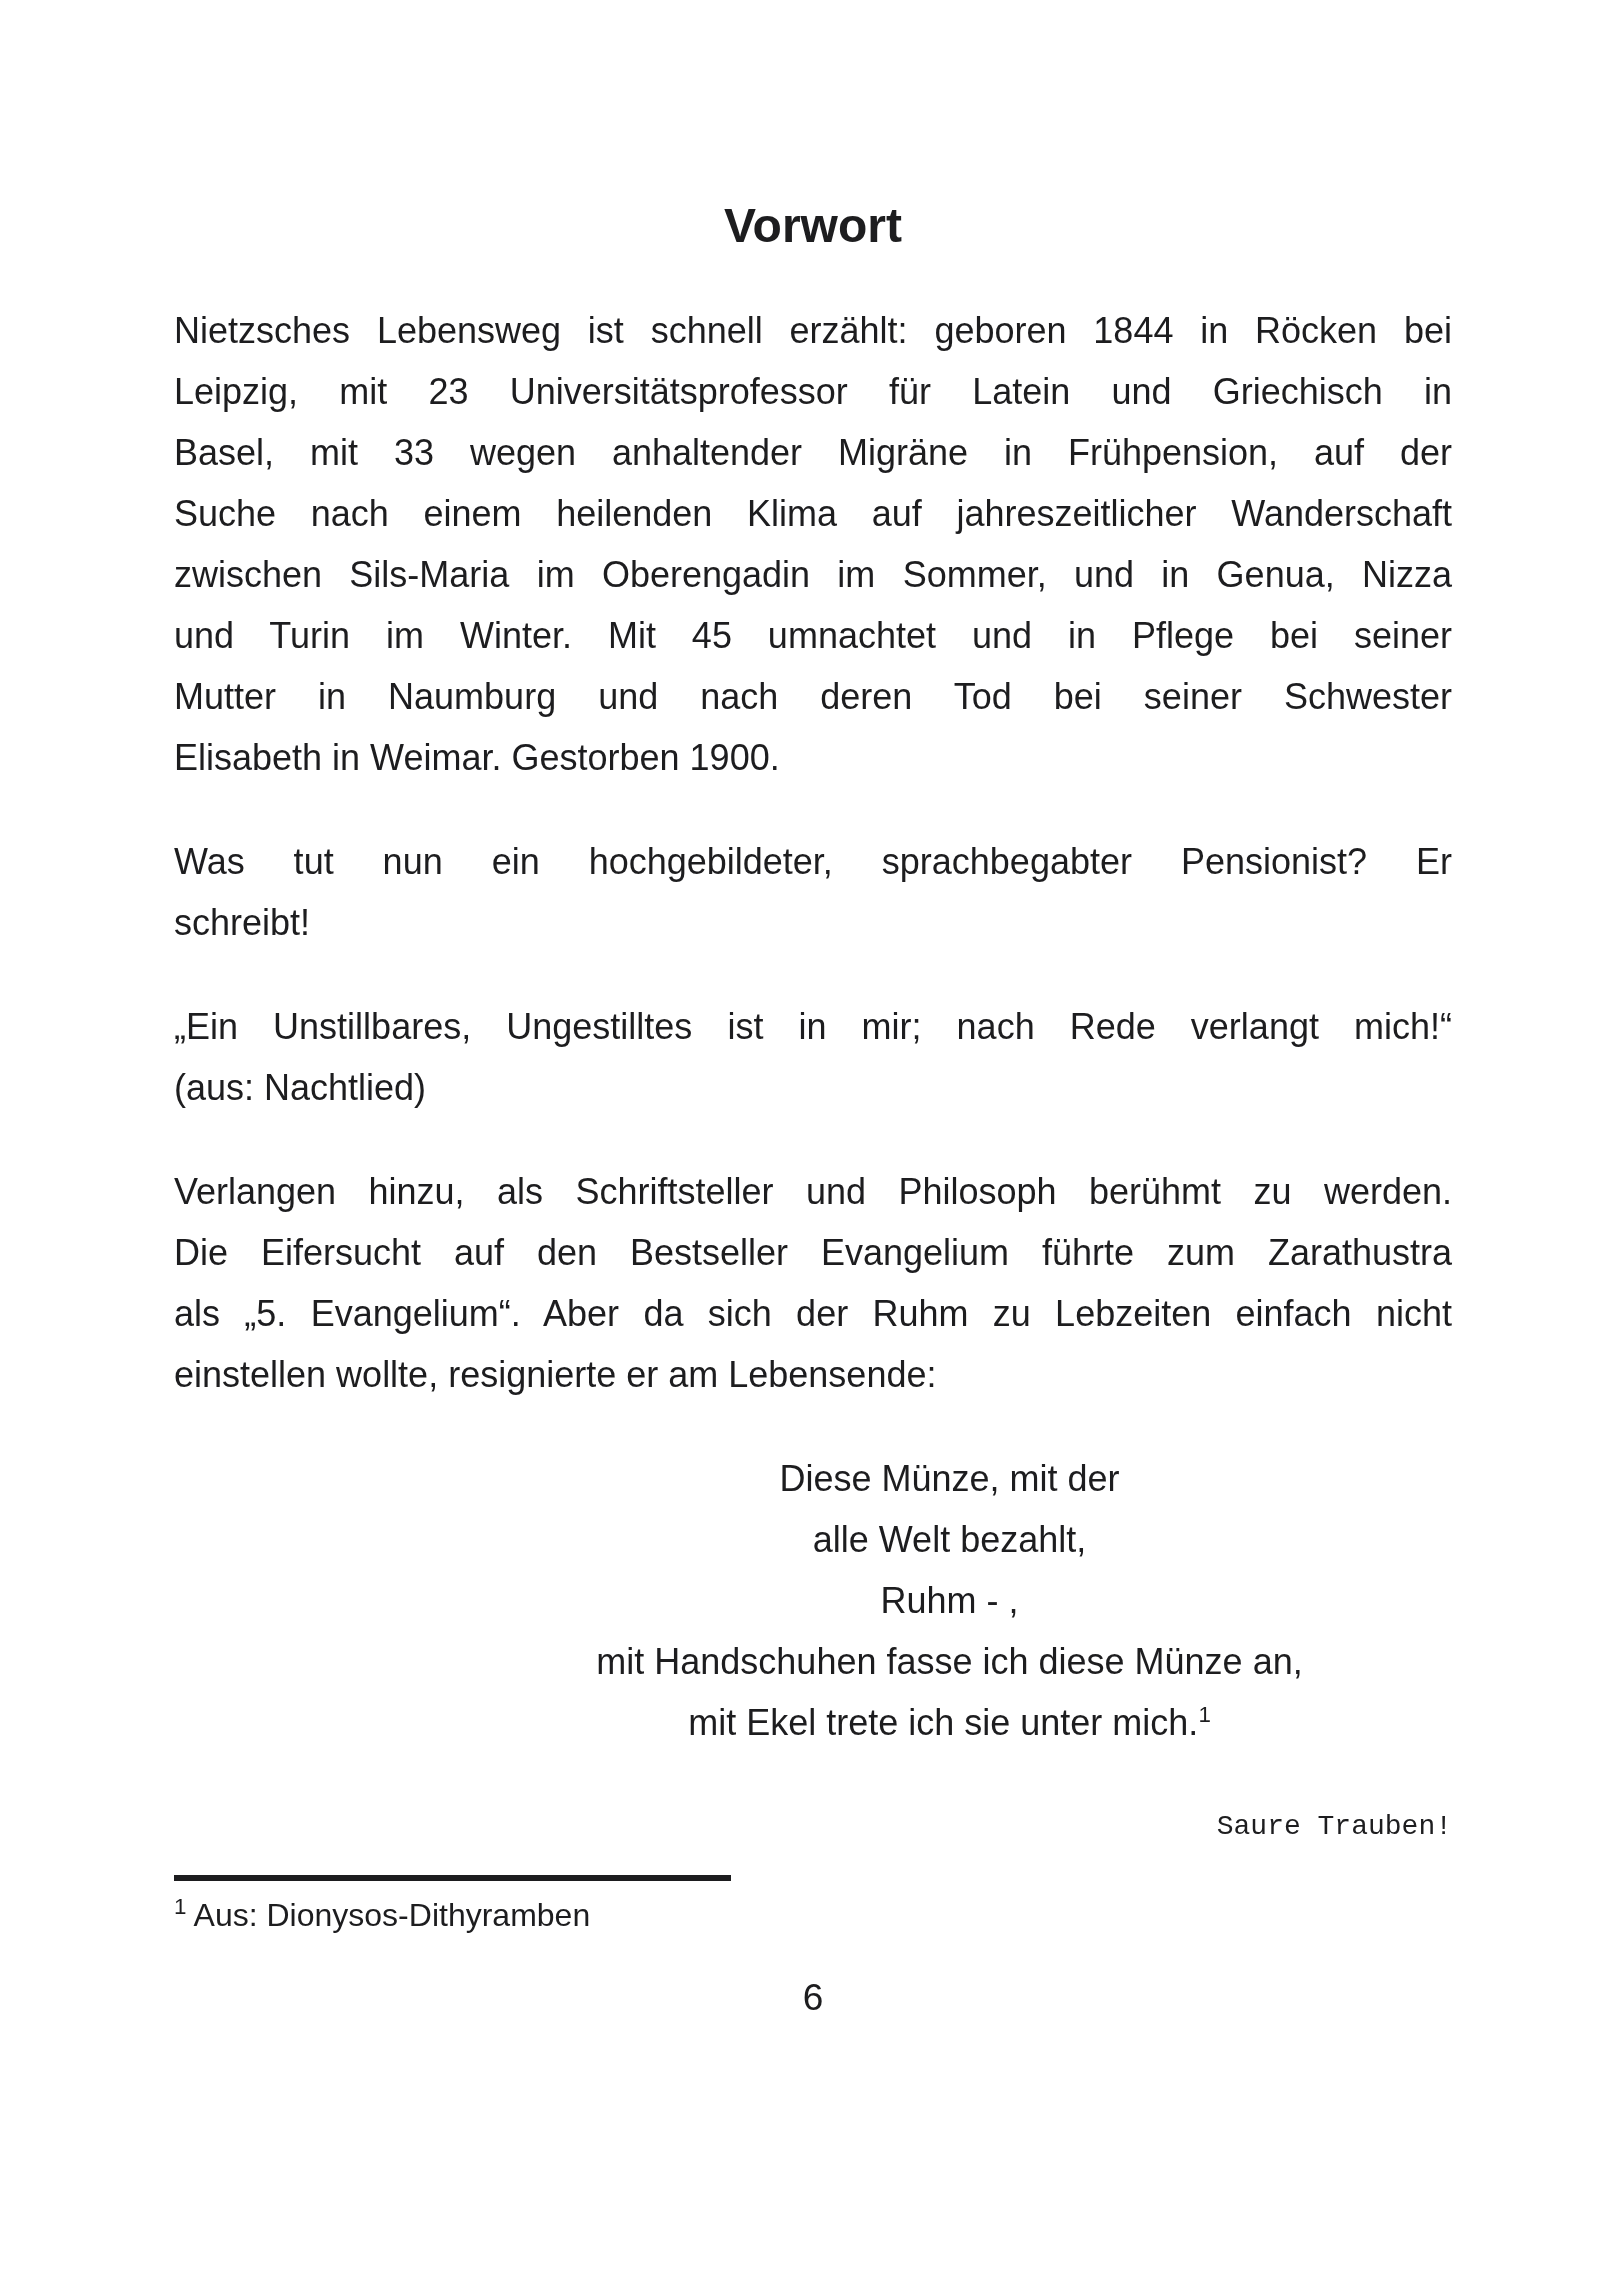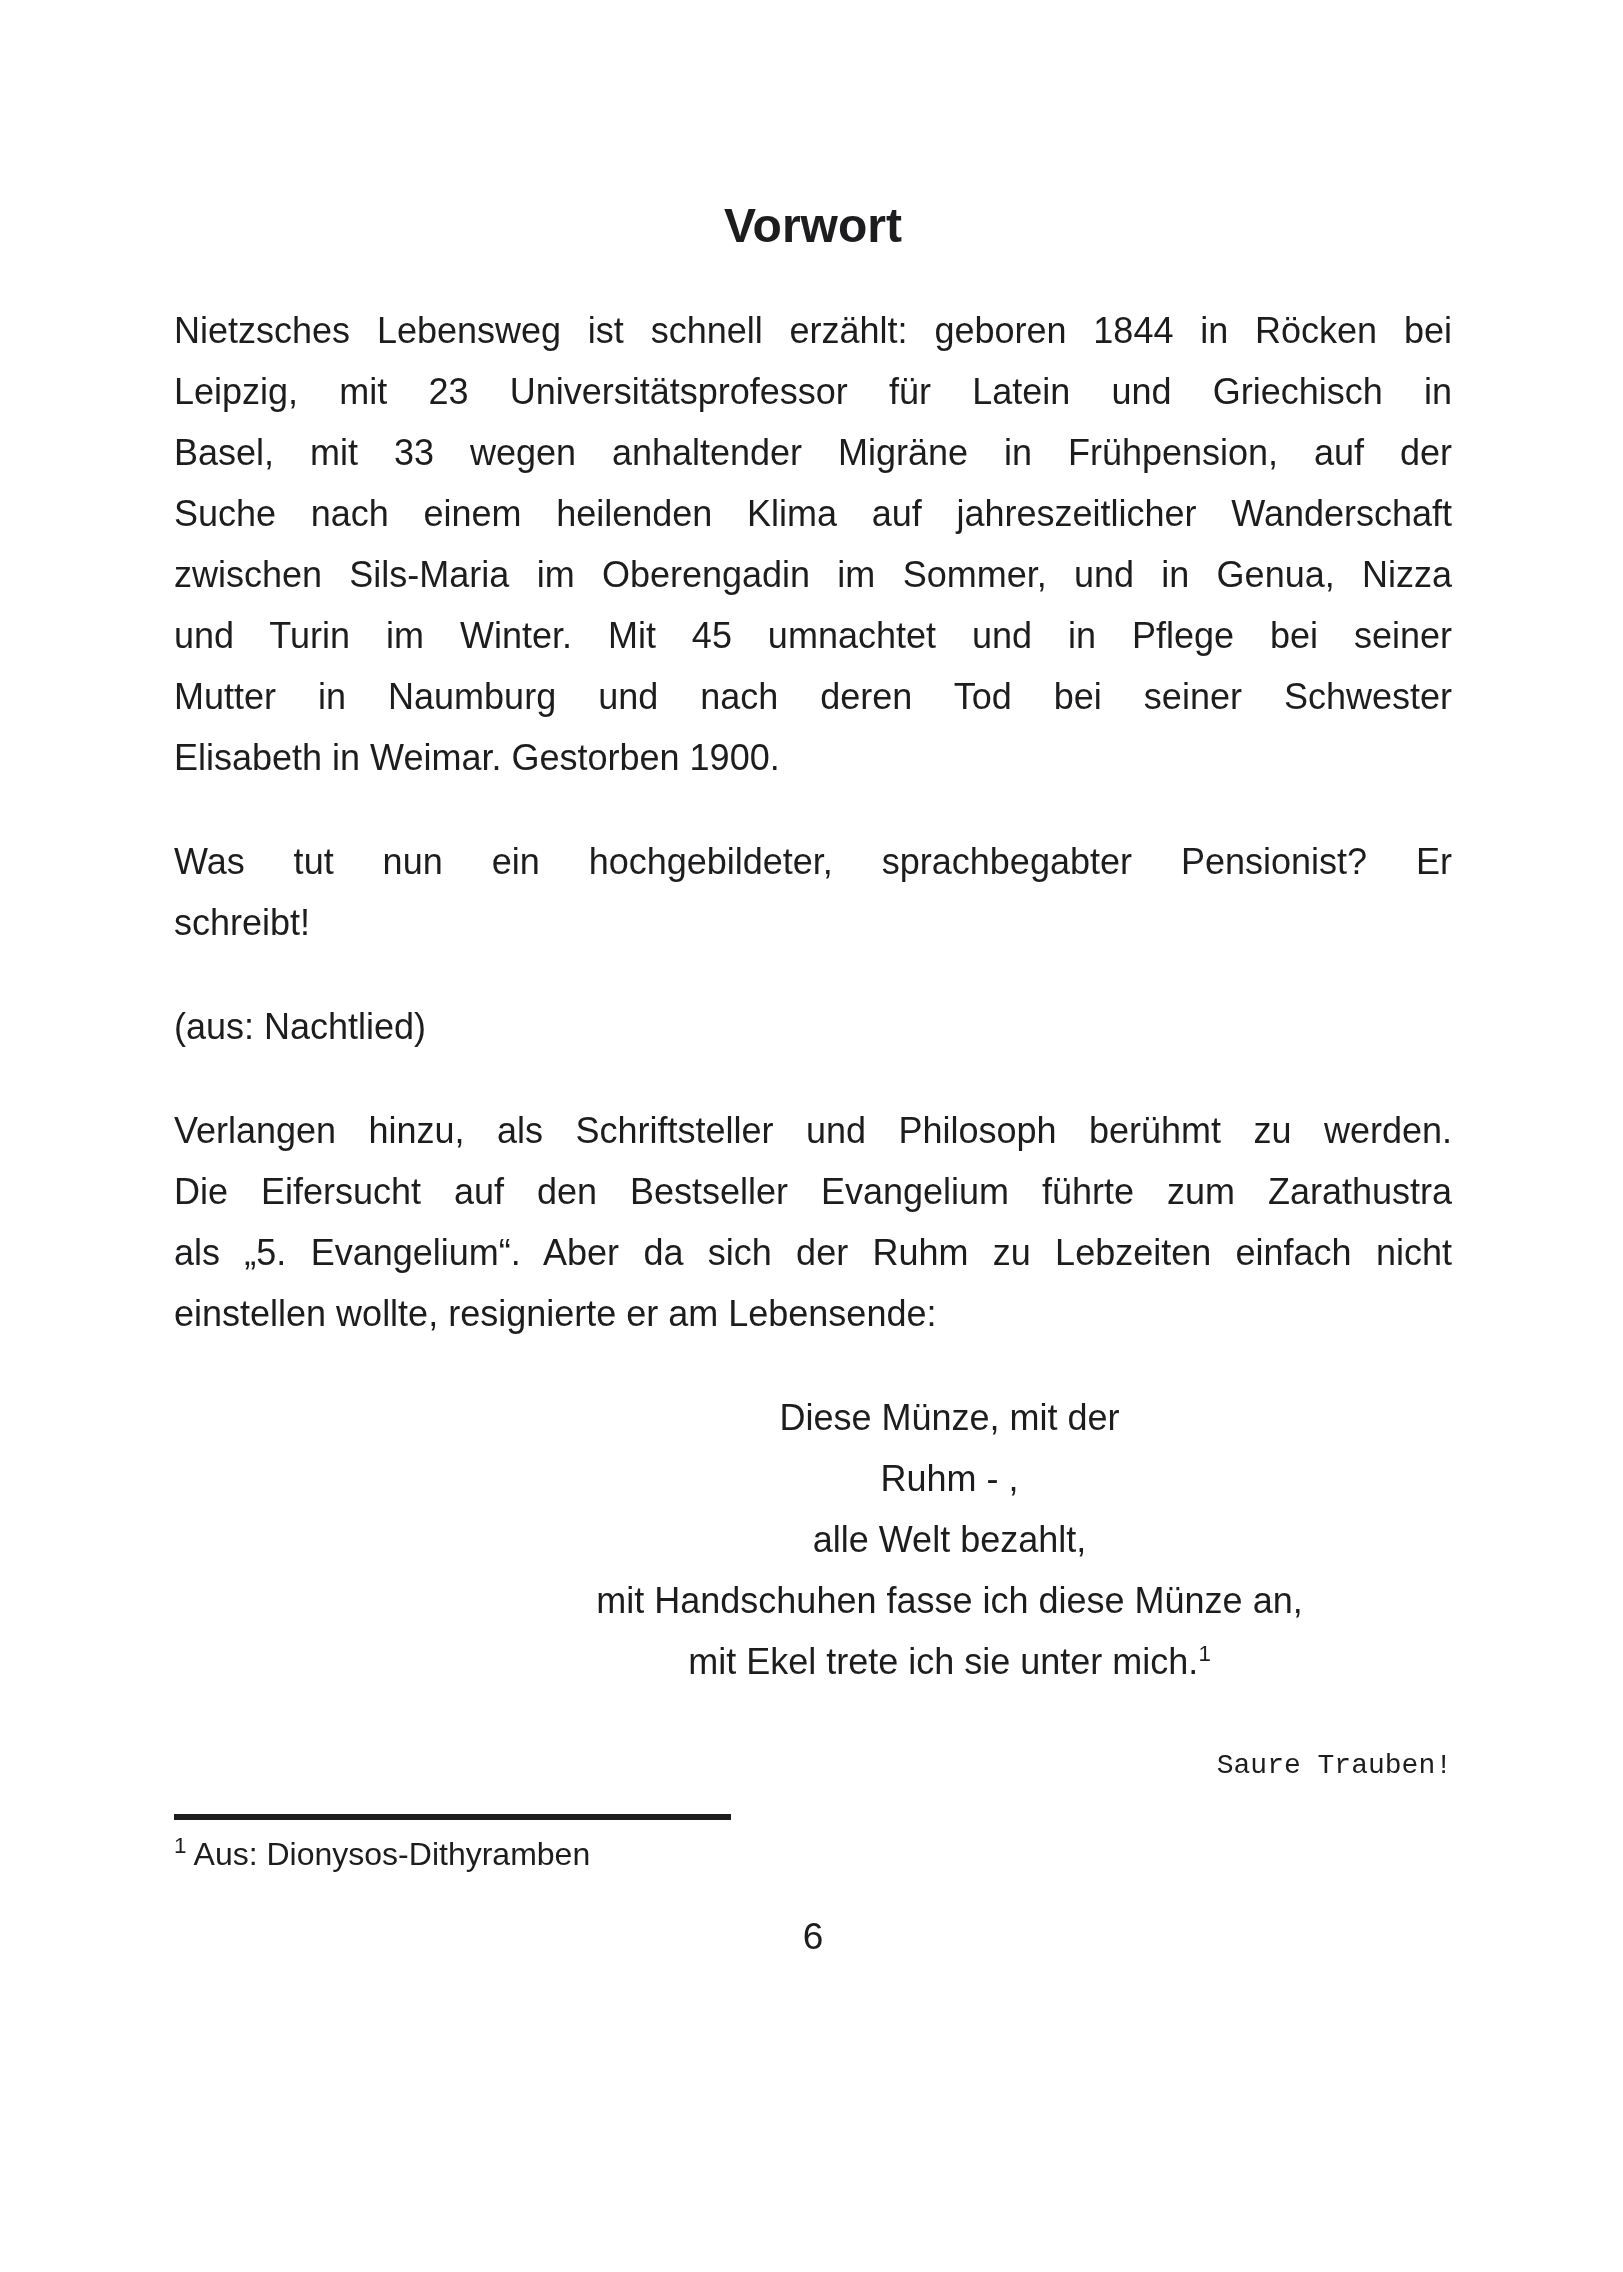--- a/index.html
+++ b/index.html
@@ -83,34 +83,35 @@
           <div class="line just">zwischen Sils-Maria im Oberengadin im Sommer, und in Genua, Nizza</div>
           <div class="line just">und Turin im Winter. Mit 45 umnachtet und in Pflege bei seiner</div>
           <div class="line just">Mutter in Naumburg und nach deren Tod bei seiner Schwester</div>
           <div class="line last">Elisabeth in Weimar. Gestorben 1900.</div>
         </div>
         <div class="para">
           <div class="line just">Was tut nun ein hochgebildeter, sprachbegabter Pensionist? Er</div>
           <div class="line last">schreibt!</div>
         </div>
         <div class="para">
+          <div class="line just">„Ein Unstillbares, Ungestilltes ist in mir; nach Rede verlangt mich!“</div>
           <div class="line last">(aus: Nachtlied)</div>
         </div>
         <div class="para">
           <div class="line just">Verlangen hinzu, als Schriftsteller und Philosoph <b>berühmt</b> zu werden.</div>
           <div class="line just">Die Eifersucht auf den Bestseller Evangelium führte zum Zarathustra</div>
           <div class="line just">als „5. Evangelium“. Aber da sich der Ruhm zu Lebzeiten einfach nicht</div>
           <div class="line last">einstellen wollte, resignierte er am Lebensende:</div>
         </div>
       </div>
 
     <div id="poem" class="poem">
         <div class="line">Diese Münze, mit der</div>
+        <div class="line">alle Welt bezahlt,</div>
         <div class="line">Ruhm - ,</div>
-        <div class="line">alle Welt bezahlt,</div>
         <div class="line">mit Handschuhen fasse ich diese Münze an,</div>
         <div class="line">mit Ekel trete ich sie unter mich.<sup>1</sup></div>
       </div>
 
     <div class="closing">Saure Trauben!</div>
 
     <div class="footnote-rule"></div>
 
     <div class="footnote">
       <sup>1</sup>

